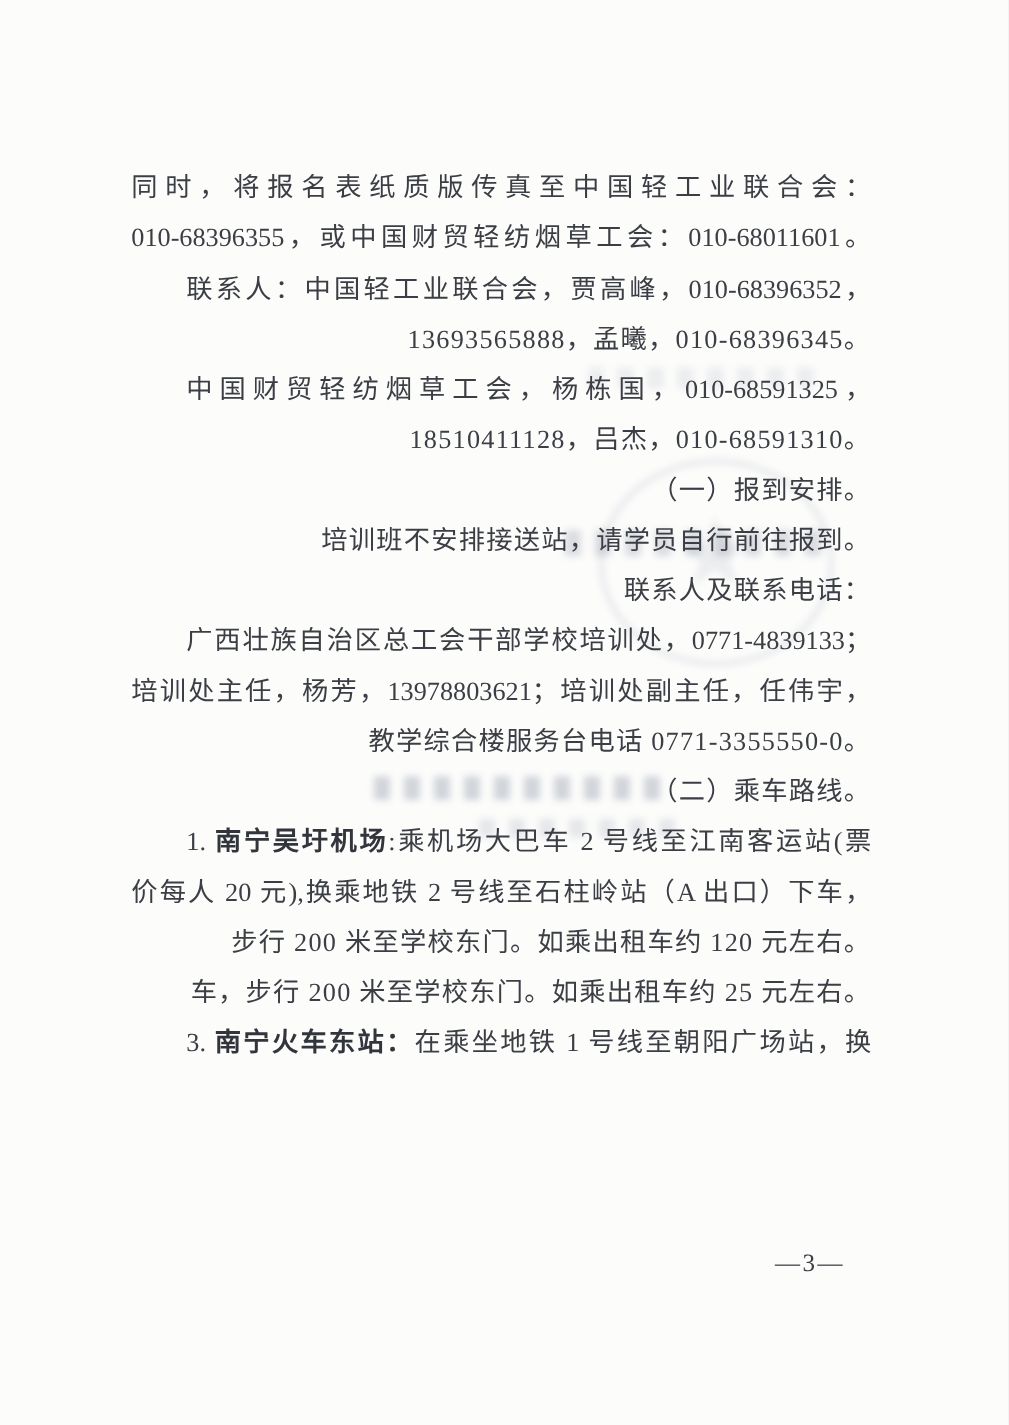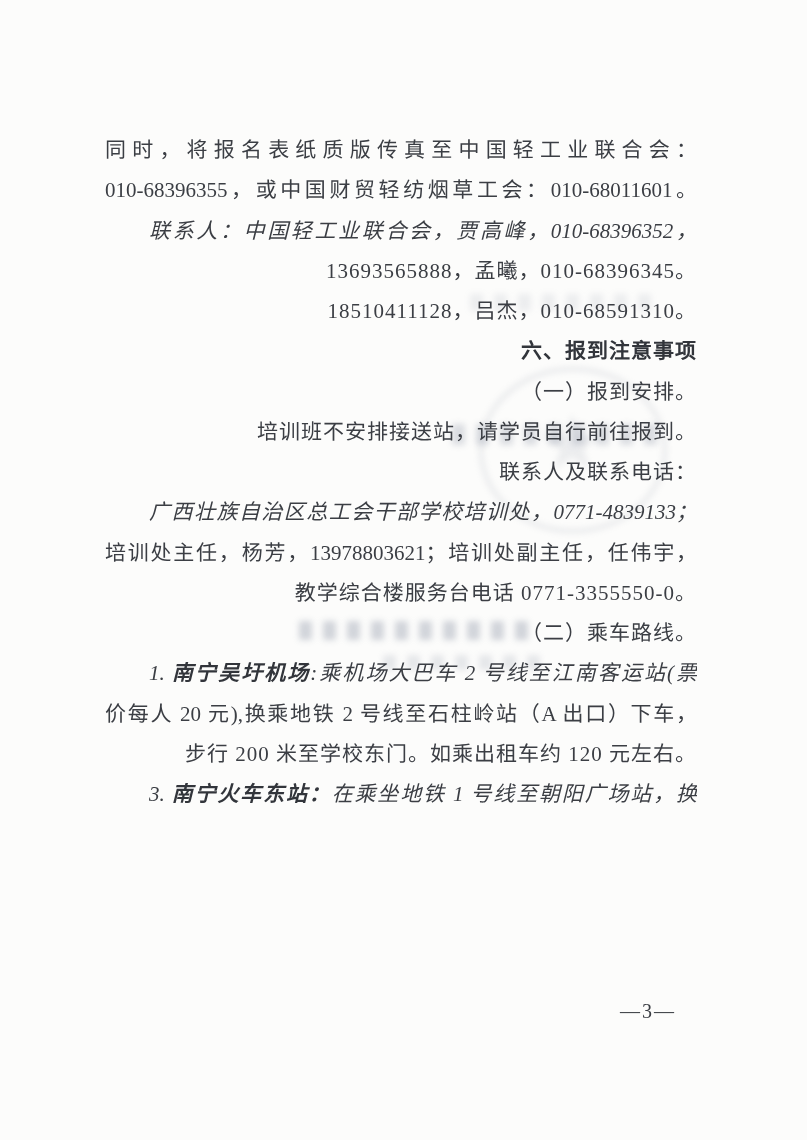--- a/index.html
+++ b/index.html
@@ -73,21 +73,21 @@
     overflow: hidden;
     text-align: right;
     letter-spacing: 1px;
   }
   .line.justify {
     text-align: justify;
     text-align-last: justify;
     letter-spacing: 0;
   }
   .line.indent { padding-left: 44px; }
-  .line.justify.indent { padding-left: 0; text-indent: 44px; font-style: italic; }
+  .line.justify.indent { padding-left: 0; text-indent: 44px; }
   .line .b { font-weight: 700; color: #32353b; }
   
   .page-number {
     position: absolute;
     left: 620px;
     top: 1000px;
     width: 80px;
     font-size: 20px;
     letter-spacing: 2px;
     color: var(--text-color, #3b3e44);
@@ -105,29 +105,30 @@
   <div class="smudge s-seal-band"></div>
   <div class="smudge s-right-ghost"></div>
   <div class="smudge s-band-a"></div>
   <div class="smudge s-band-b"></div>
 
   <div class="body-text">
       <div class="line justify"><span>同时，将报名表纸质版传真至中国轻工业联合会：</span></div>
       <div class="line justify"><span>010-68396355，或中国财贸轻纺烟草工会：010-68011601。</span></div>
       <div class="line indent justify"><span>联系人：中国轻工业联合会，贾高峰，010-68396352，</span></div>
       <div class="line"><span>13693565888，孟曦，010-68396345。</span></div>
+      <div class="line indent justify"><span>中国财贸轻纺烟草工会，杨栋国，010-68591325，</span></div>
       <div class="line"><span>18510411128，吕杰，010-68591310。</span></div>
-      <div class="line indent"><span class="b">六、报到注意事项</span></div>
       <div class="line indent"><span>（一）报到安排。</span></div>
       <div class="line indent"><span>培训班不安排接送站，请学员自行前往报到。</span></div>
       <div class="line indent"><span>联系人及联系电话：</span></div>
       <div class="line indent justify"><span>广西壮族自治区总工会干部学校培训处，0771-4839133；</span></div>
       <div class="line justify"><span>培训处主任，杨芳，13978803621；培训处副主任，任伟宇，</span></div>
       <div class="line indent"><span>教学综合楼服务台电话 0771-3355550-0。</span></div>
       <div class="line indent"><span>（二）乘车路线。</span></div>
       <div class="line indent justify"><span>1. </span><span class="b">南宁吴圩机场</span><span>:乘机场大巴车 2 号线至江南客运站(票</span></div>
       <div class="line justify"><span>价每人 20 元),换乘地铁 2 号线至石柱岭站（A 出口）下车，</span></div>
       <div class="line"><span>步行 200 米至学校东门。如乘出租车约 120 元左右。</span></div>
+      <div class="line"><span>车，步行 200 米至学校东门。如乘出租车约 25 元左右。</span></div>
       <div class="line indent justify"><span>3. </span><span class="b">南宁火车东站：</span><span>在乘坐地铁 1 号线至朝阳广场站，换</span></div>
     </div>
 
   <div class="page-number">—3—</div>
 </div>
 
 </body></html>

